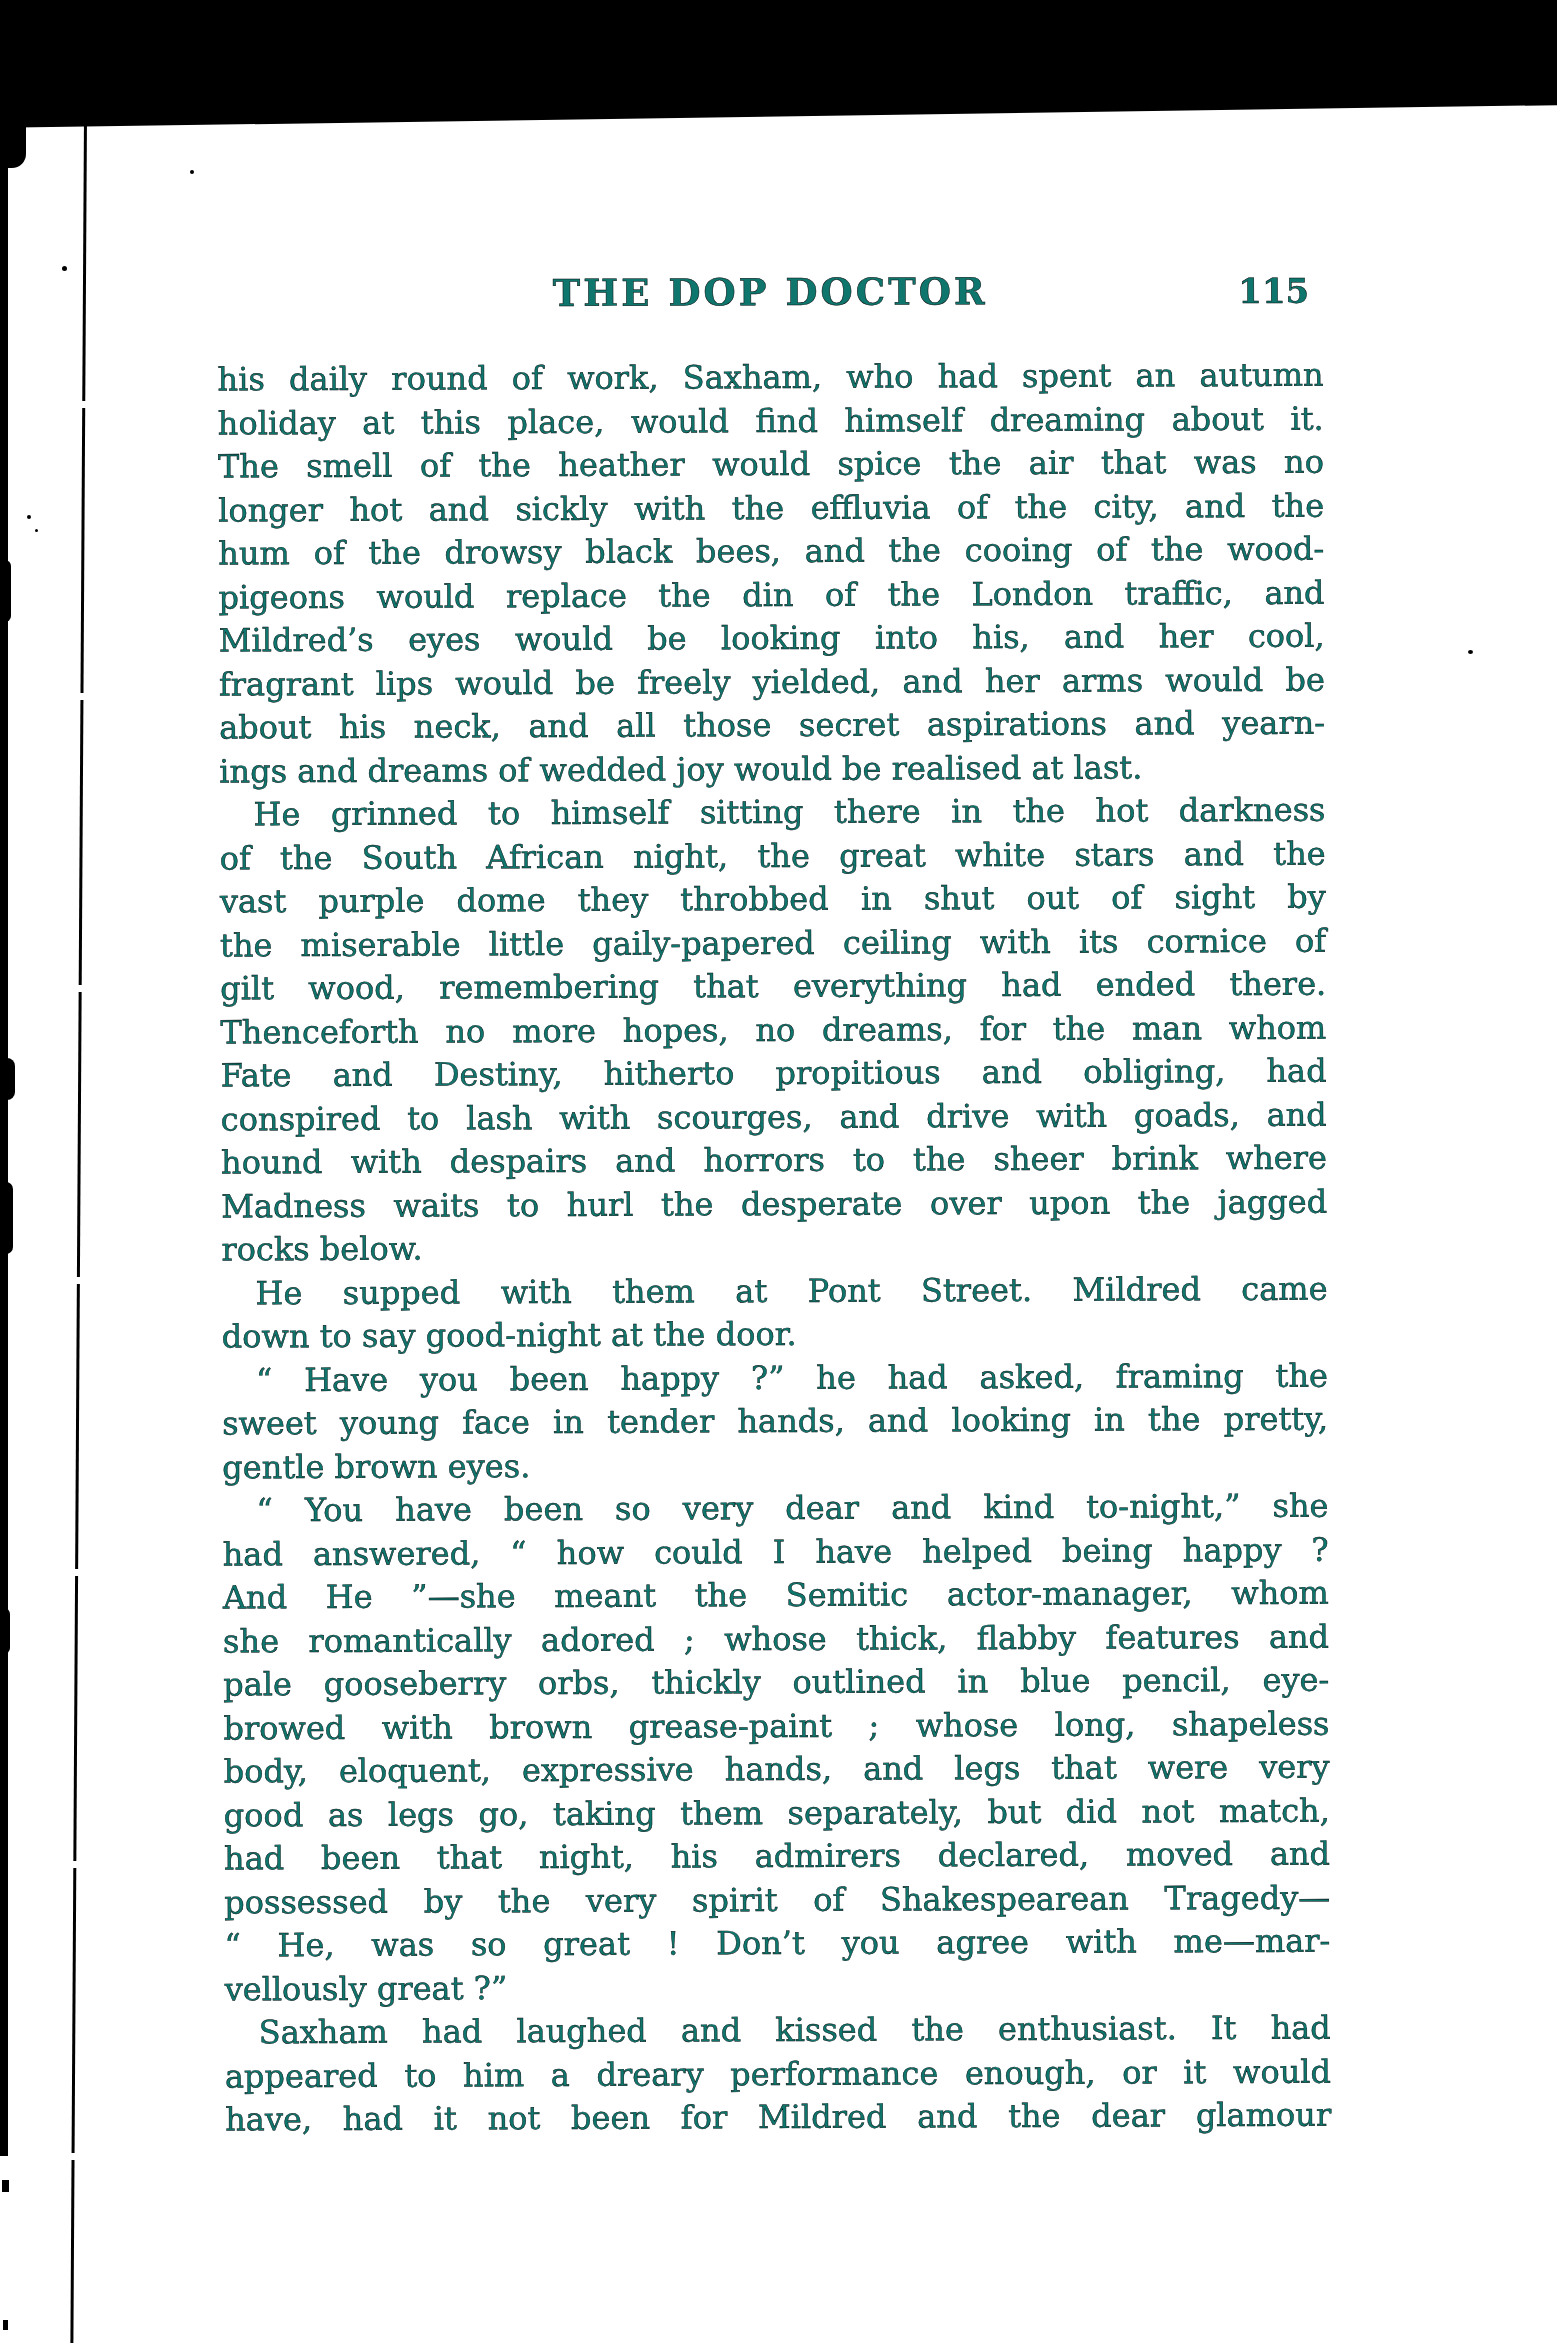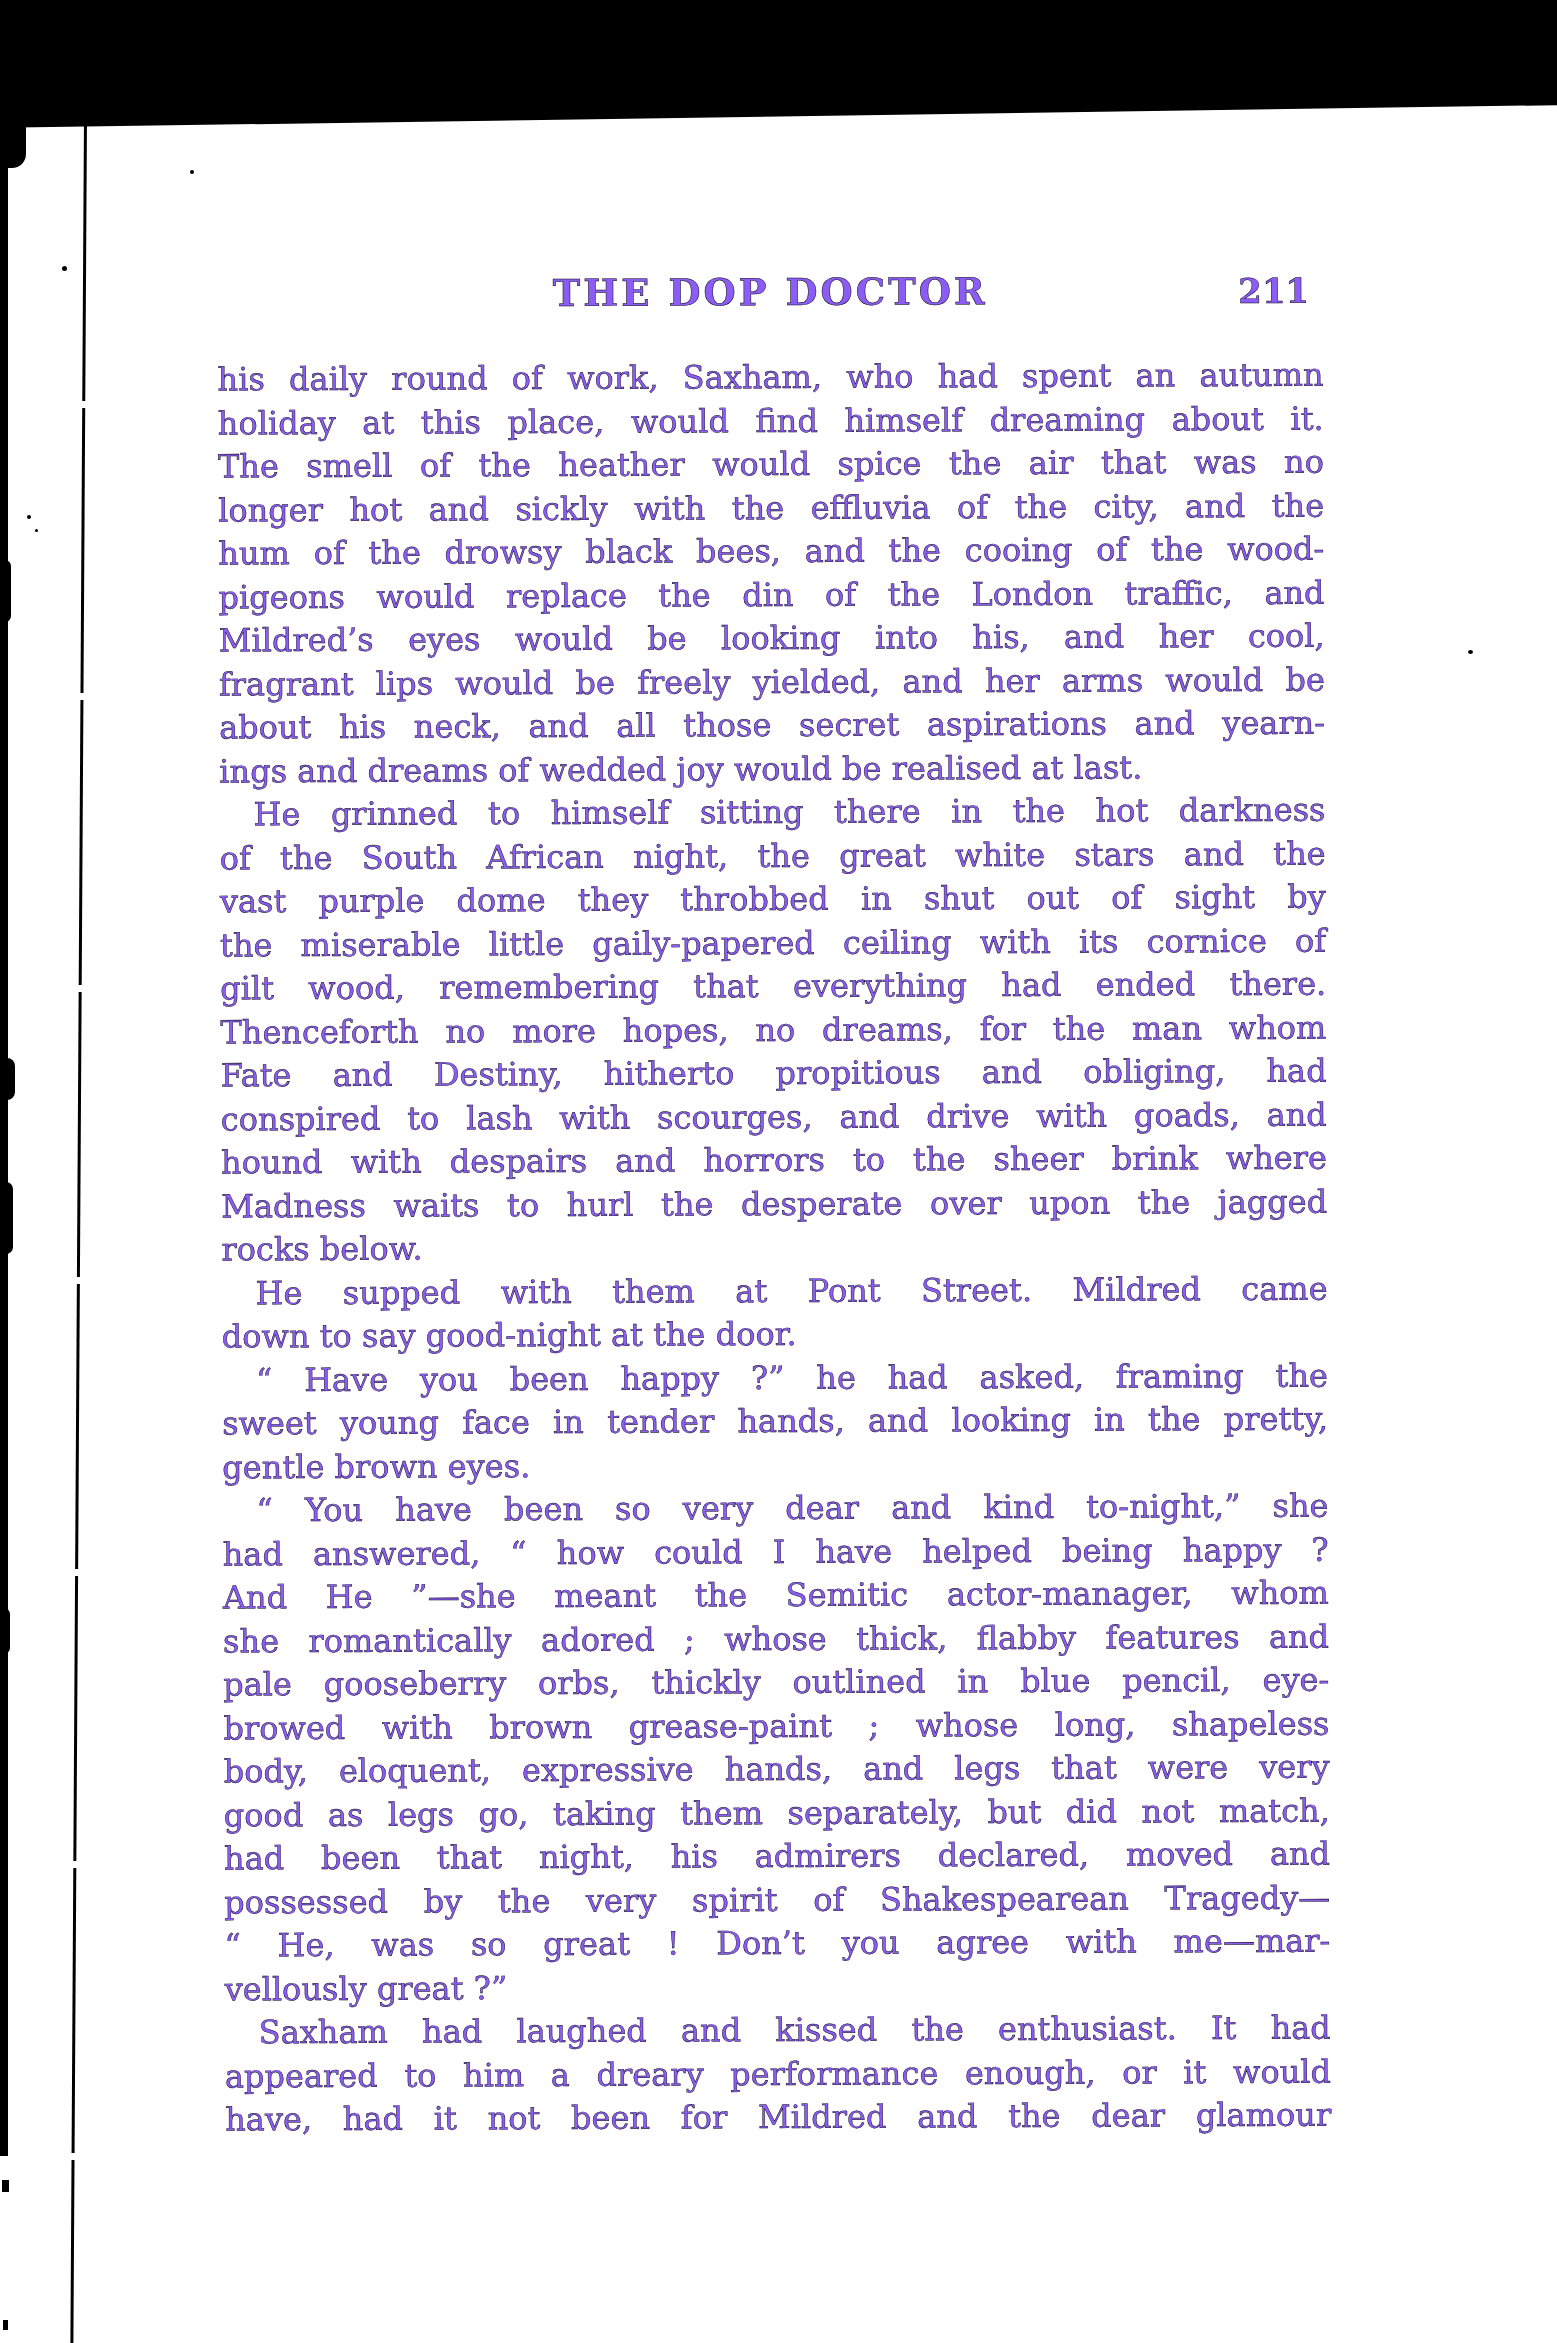--- a/index.html
+++ b/index.html
@@ -2,21 +2,21 @@
 <html><head>
 <meta charset="utf-8">
 <style>
   html,body{margin:0;padding:0;background:#ffffff;}
   .page{
     position:relative;
     width:1557px;height:2343px;
     background:#ffffff;
     overflow:hidden;
     font-family:"DejaVu Serif","Liberation Serif",serif;
-    color:#8b5cf6;
+    color:#0f766e;
   }
   
   .scan-band-top{
     position:absolute;left:-10px;top:0;width:1580px;height:128px;
     background:#000;
     clip-path:polygon(0 0,100% 0,100% 82%,0 100%);
   }
   .scan-edge-left{
     position:absolute;left:0;top:116px;width:8px;height:2040px;
     background:#000;
@@ -88,21 +88,21 @@
   <div class="gutter-line"></div>
   <div class="ink-speck sp1"></div>
   <div class="ink-speck sp2"></div>
   <div class="ink-speck sp3"></div>
   <div class="ink-speck sp4"></div>
   <div class="ink-speck sp5"></div>
 
   <div class="content">
     <div class="page-header">
       <span class="page-title">THE DOP DOCTOR</span>
-      <span class="page-number">211</span>
+      <span class="page-number">115</span>
     </div>
     <div class="text-block">
         <div class="line">his daily round of work, Saxham, who had spent an autumn</div>
         <div class="line">holiday at this place, would find himself dreaming about it.</div>
         <div class="line">The smell of the heather would spice the air that was no</div>
         <div class="line">longer hot and sickly with the effluvia of the city, and the</div>
         <div class="line">hum of the drowsy black bees, and the cooing of the wood-</div>
         <div class="line">pigeons would replace the din of the London traffic, and</div>
         <div class="line">Mildred’s eyes would be looking into his, and her cool,</div>
         <div class="line">fragrant lips would be freely yielded, and her arms would be</div>

